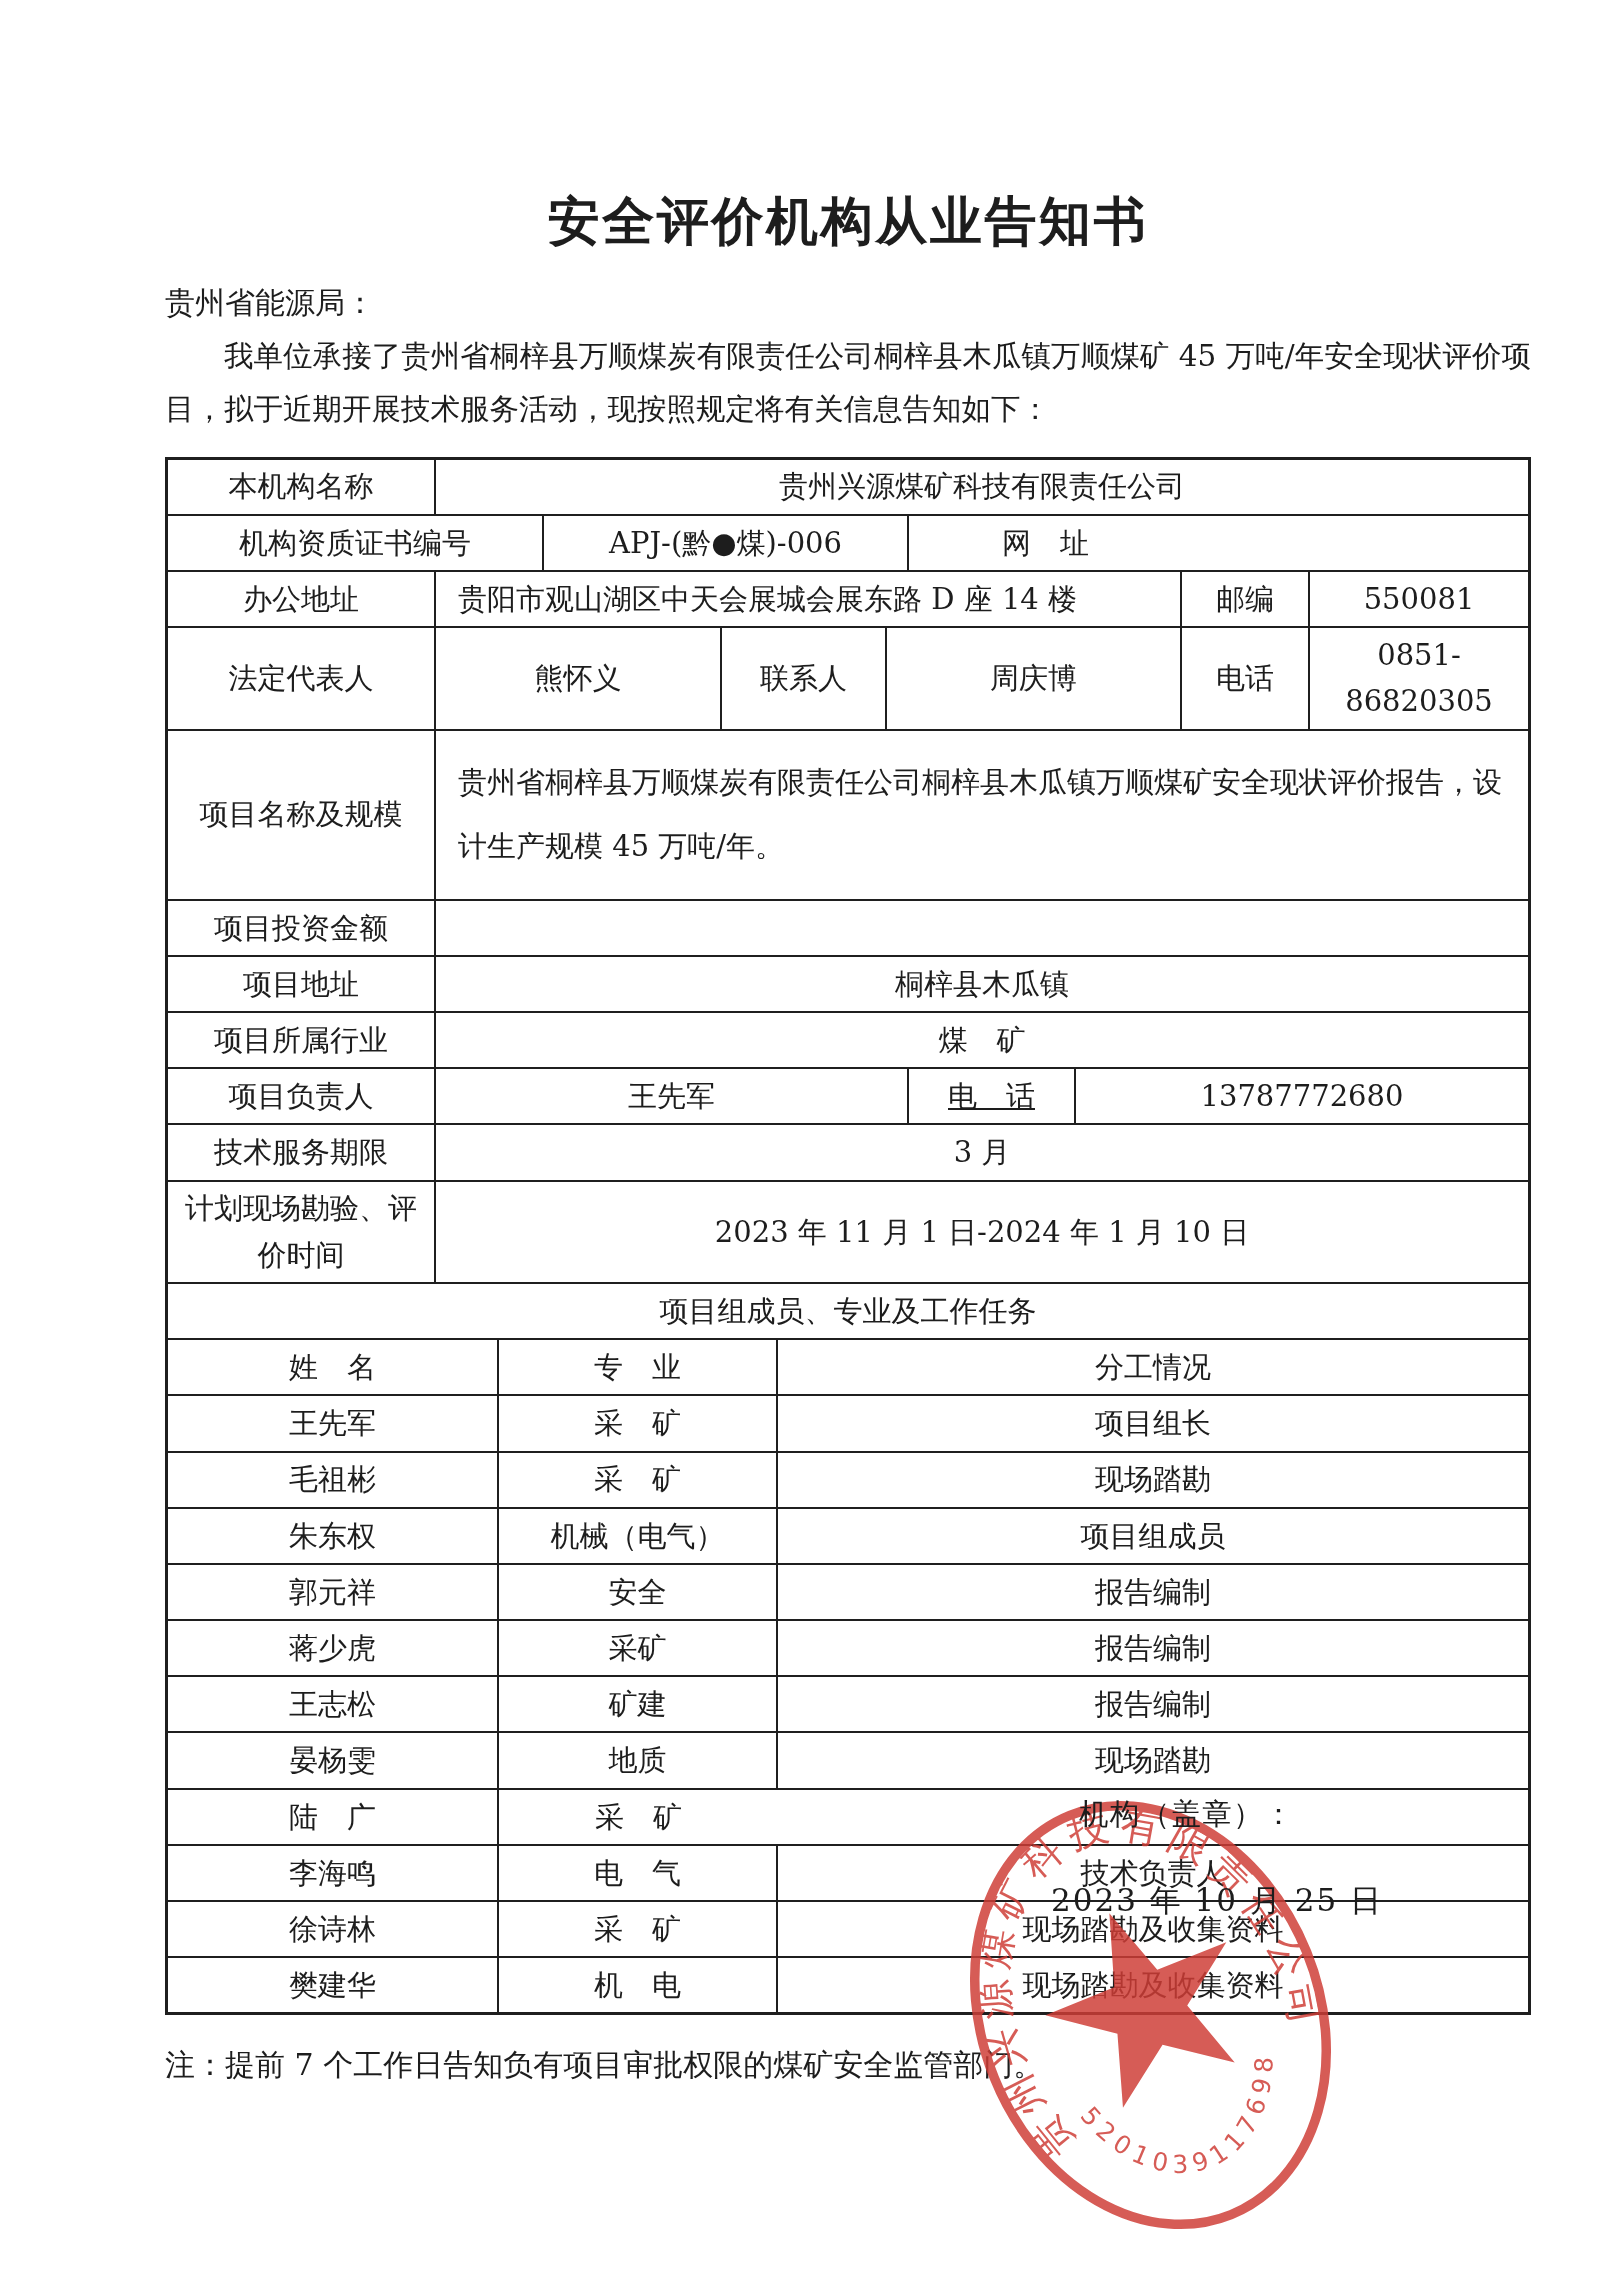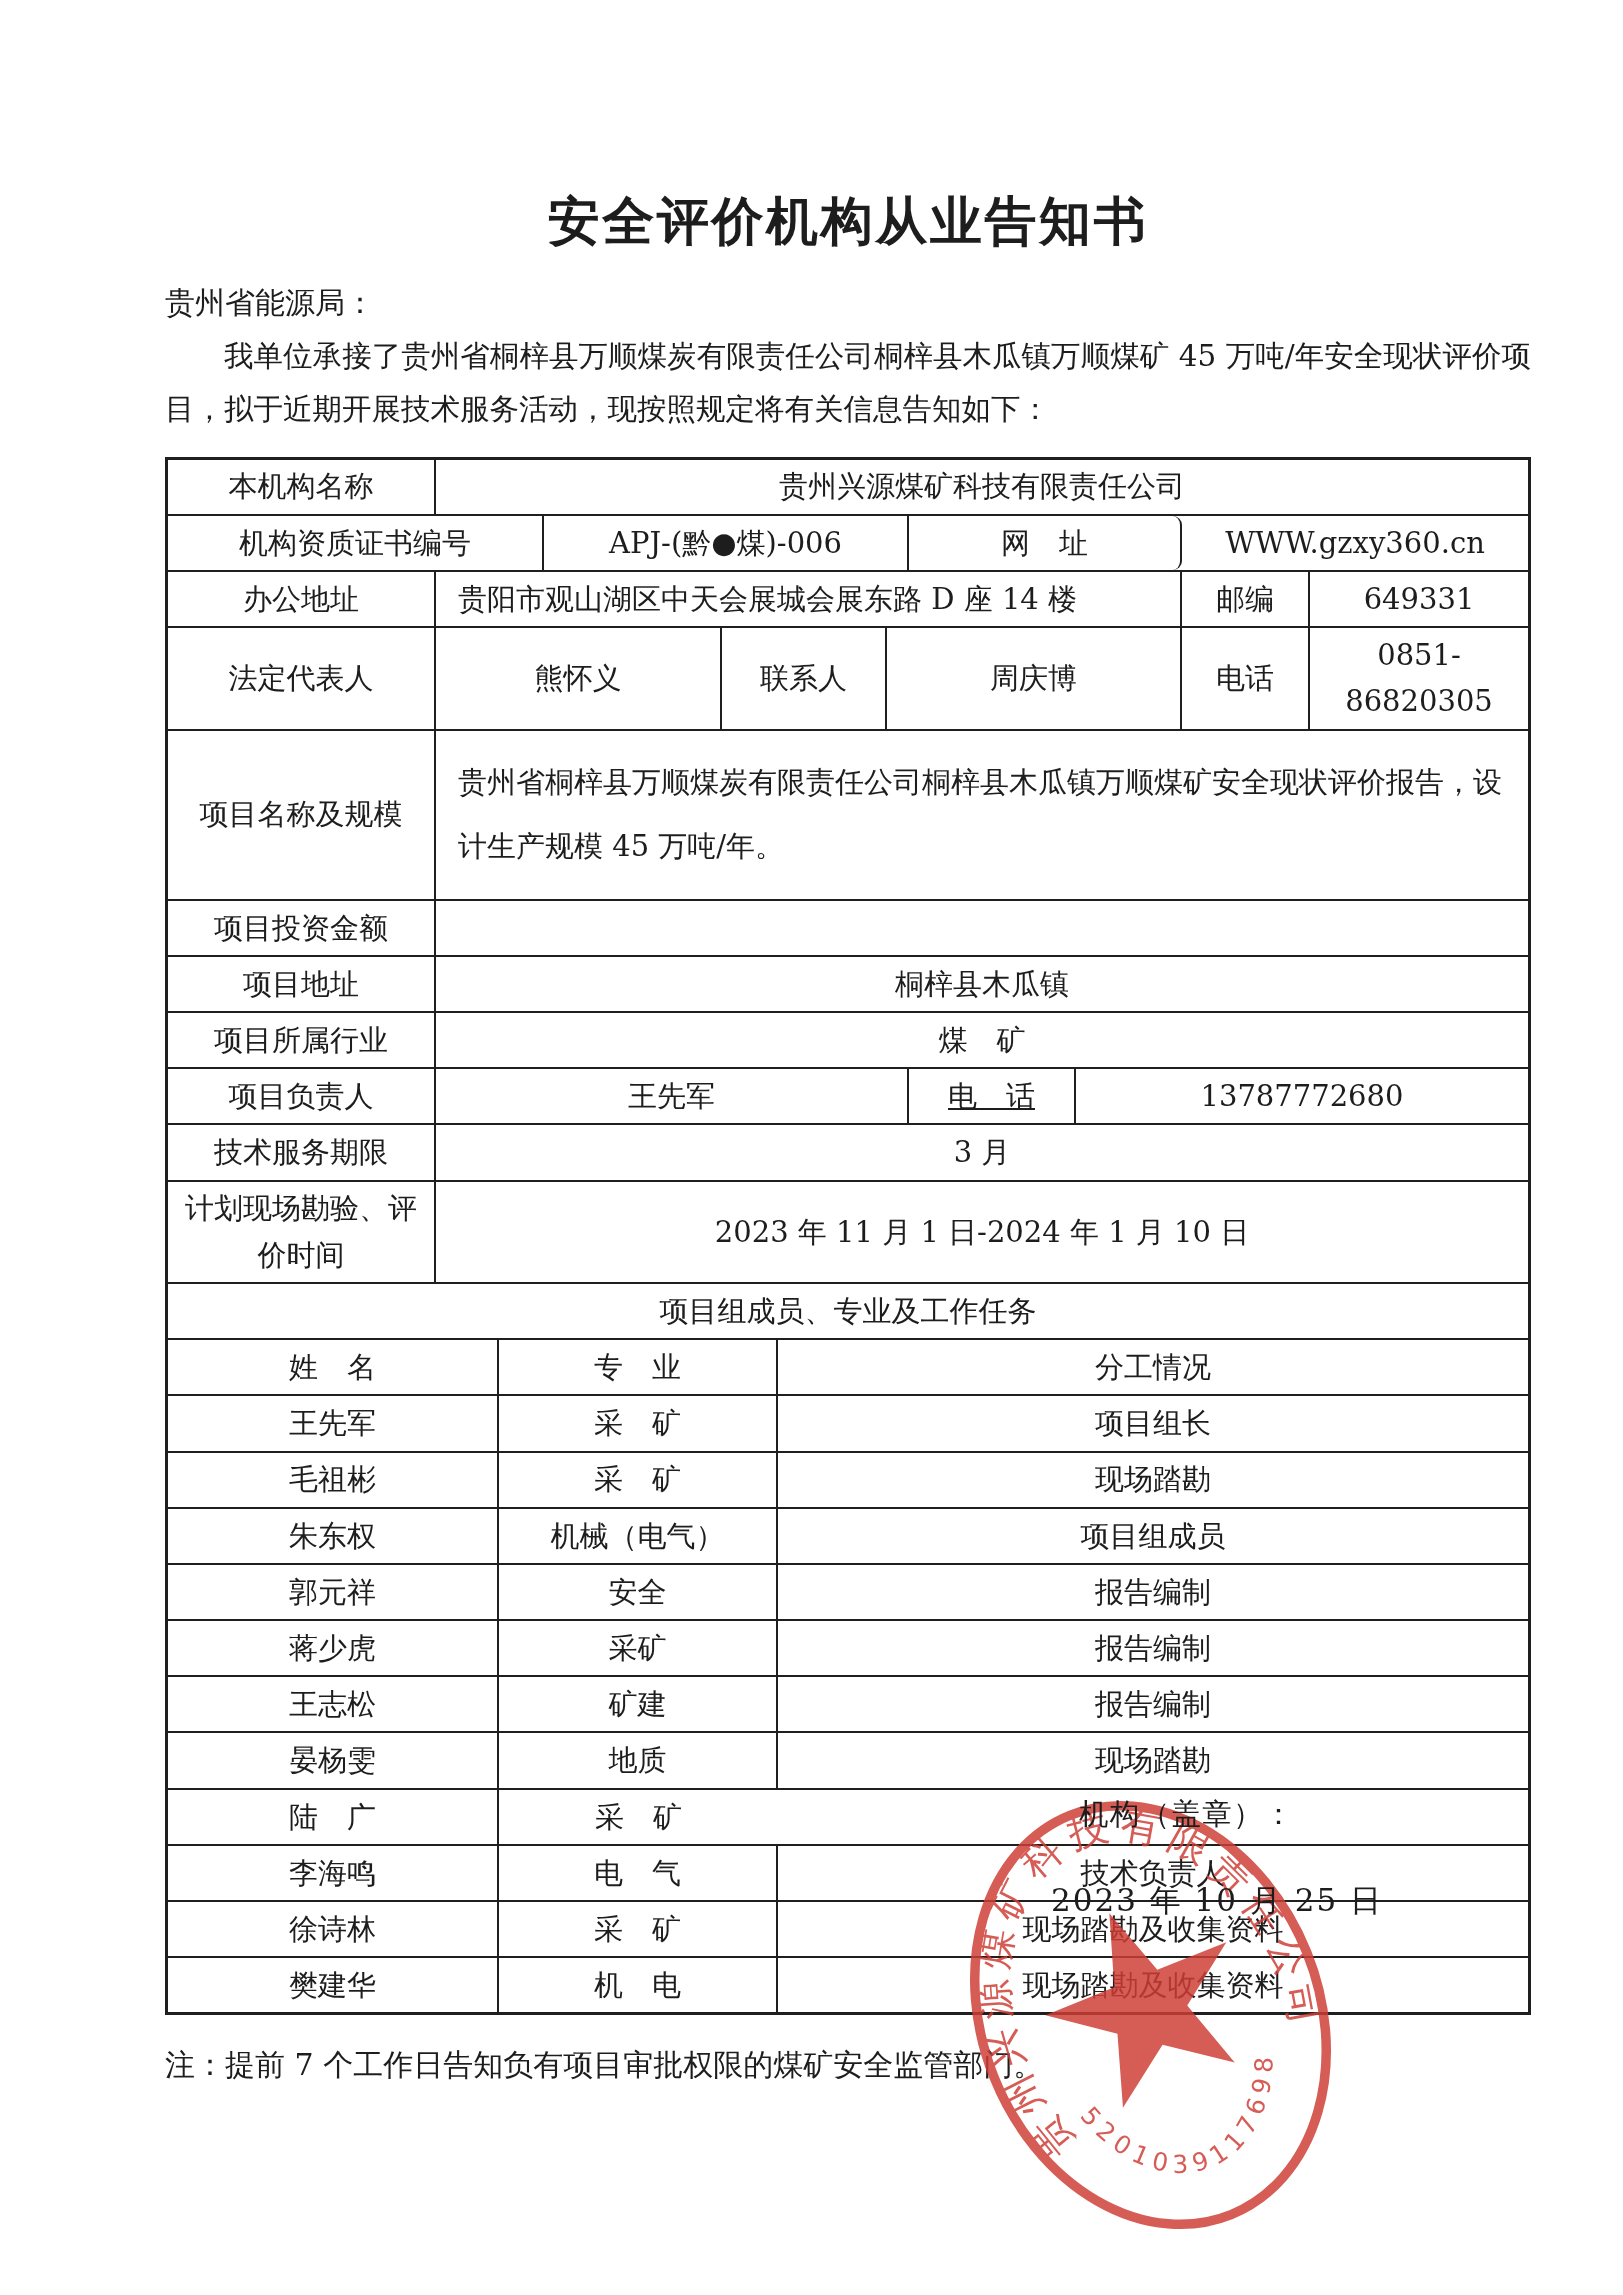--- a/index.html
+++ b/index.html
@@ -104,28 +104,27 @@
 
       <div class="tr h66">
         <div class="td w410">本机构名称</div>
         <div class="td flex1">贵州兴源煤矿科技有限责任公司</div>
       </div>
 
       <div class="tr h66">
         <div class="td w575">机构资质证书编号</div>
         <div class="td w558">APJ-(黔●煤)-006</div>
         <div class="td w417">网　址</div>
-        <div class="td flex1">WWW.gzxy360.cn</div>
       </div>
 
       <div class="tr h66">
         <div class="td w410">办公地址</div>
         <div class="td w1140 left">贵阳市观山湖区中天会展城会展东路 D 座 14 楼</div>
         <div class="td w196">邮编</div>
-        <div class="td flex1">649331</div>
+        <div class="td flex1">550081</div>
       </div>
 
       <div class="tr h66">
         <div class="td w410">法定代表人</div>
         <div class="td w437">熊怀义</div>
         <div class="td w252">联系人</div>
         <div class="td w451">周庆博</div>
         <div class="td w196">电话</div>
         <div class="td flex1">0851-86820305</div>
       </div>

